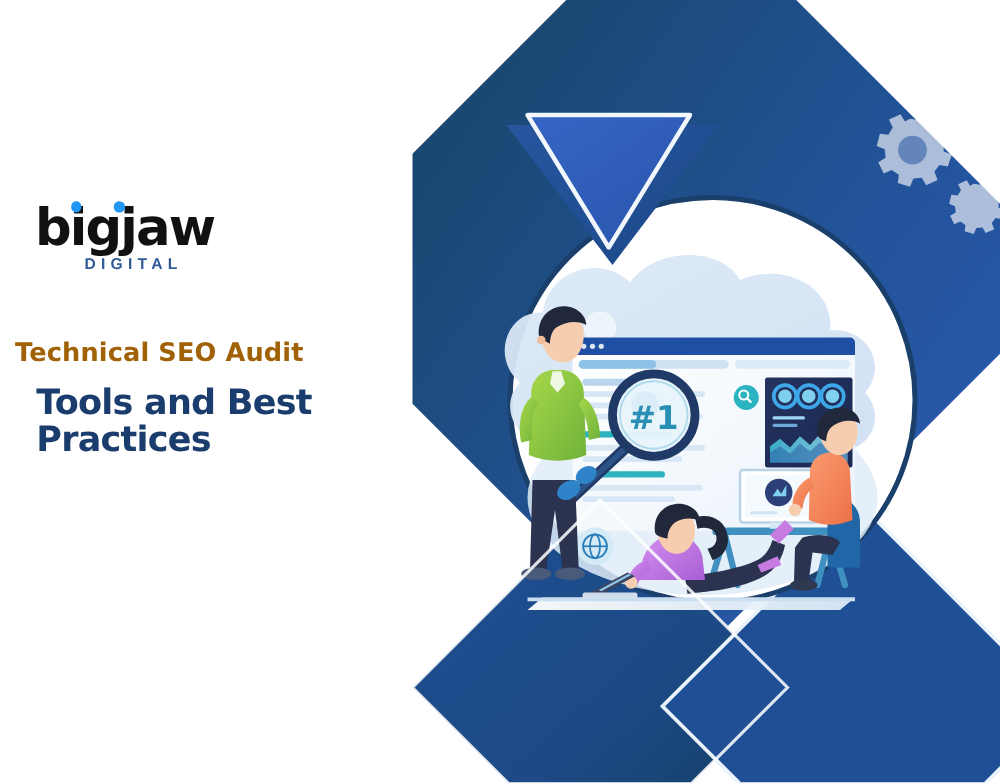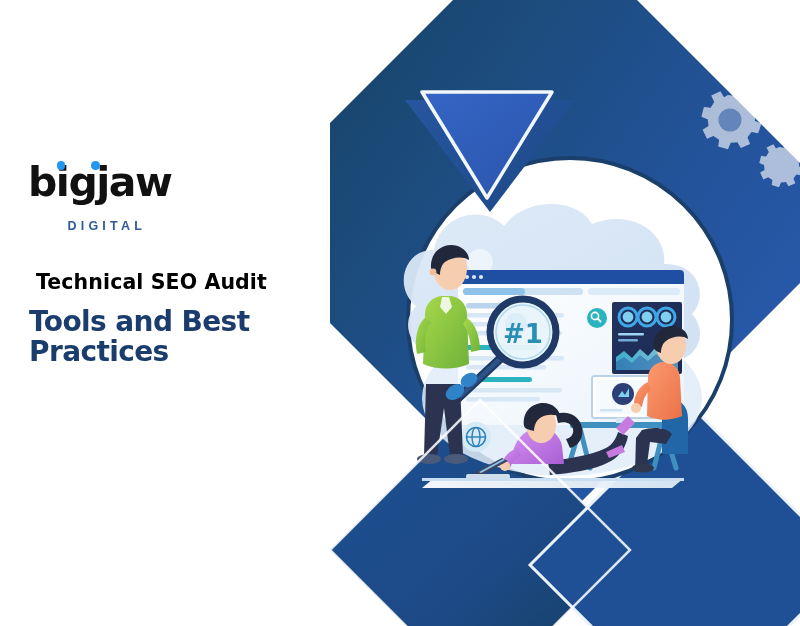--- a/index.html
+++ b/index.html
@@ -23,29 +23,29 @@
   }
   .logo-word .dot-i, .logo-word .dot-j {
     position:absolute; width:8.5px; height:8.5px; border-radius:50%;
     background:#2196f3;
   }
   .logo-word .dot-i { left:28.5px; top:-1px; }
   .logo-word .dot-j { left:63px; top:-1px; }
   .logo-sub {
     font-family:"Liberation Sans", sans-serif;
     font-weight:700; font-size:12.5px; letter-spacing:4.2px;
-    color:#2f5c96; text-align:right; width:120px; margin-top:16px;
+    color:#2f5c96; text-align:right; width:120px; margin-top:1px;
     padding-right:2px;
   }
 
   .eyebrow {
-    position:absolute; left:36px; top:270px;
+    position:absolute; left:12px; top:270px;
     font-family:"DejaVu Sans", sans-serif;
     font-weight:700; font-size:20.5px; letter-spacing:0.1px;
-    color:#000000;
+    color:#a16207;
   }
   .headline {
     position:absolute; left:29px; top:307px; width:352px;
     font-family:"DejaVu Sans", sans-serif;
     font-weight:700; font-size:28px; line-height:1.07;
     letter-spacing:-0.6px; color:#1a3d6e;
   }
 
   
   .art { position:absolute; left:330px; top:0; width:470px; height:626px; }

